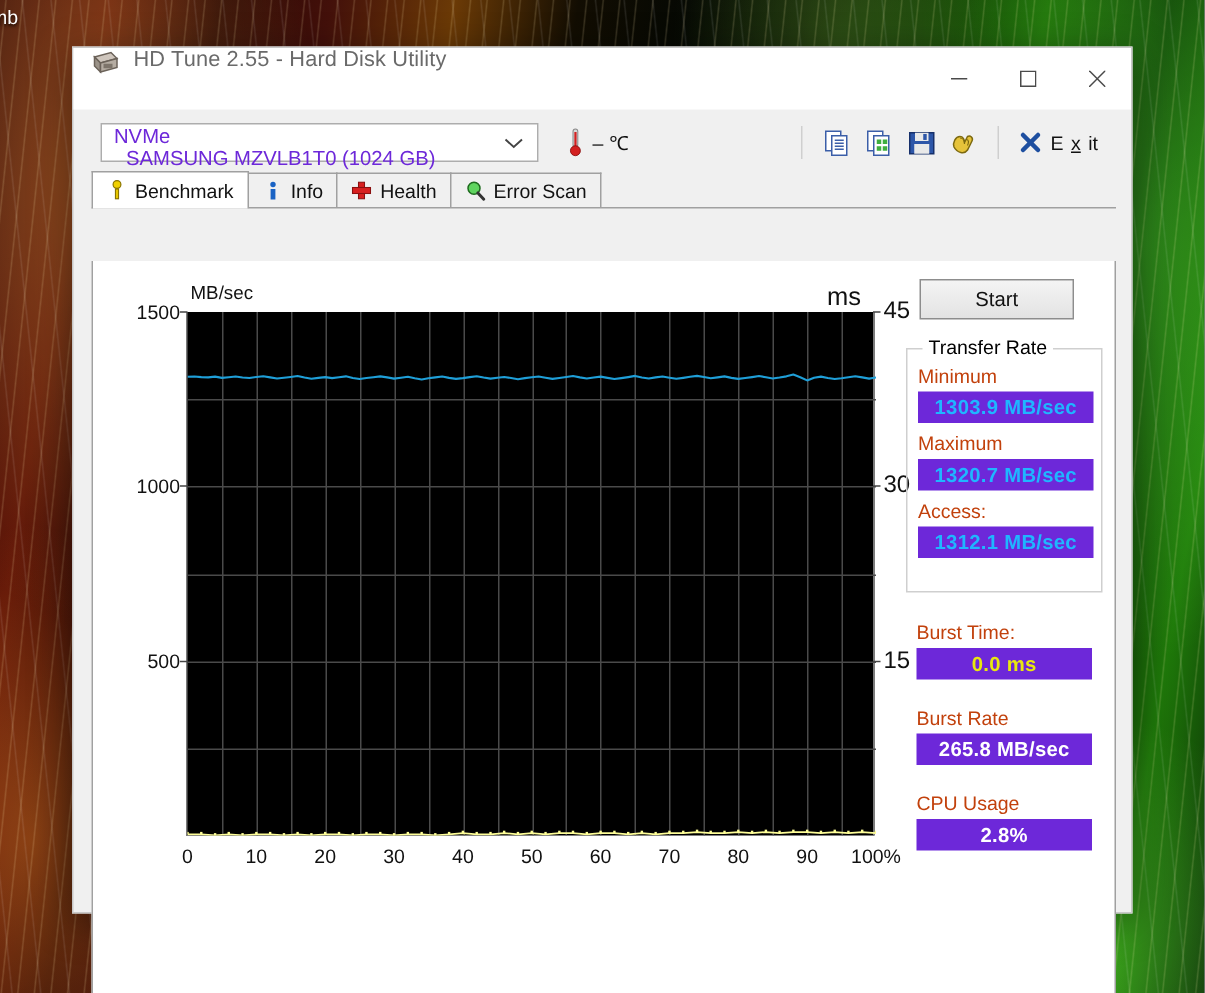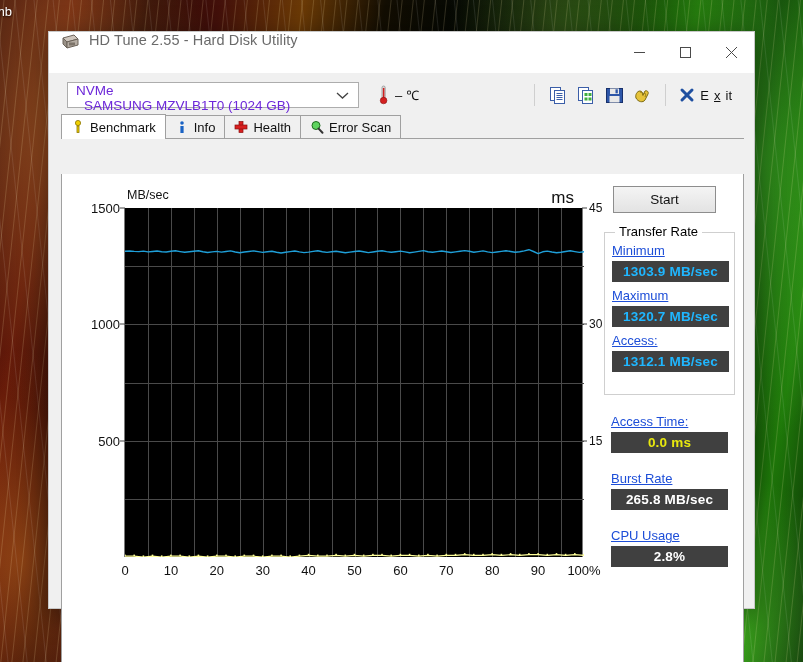--- a/index.html
+++ b/index.html
@@ -196,21 +196,21 @@
   }
   .ylab { top: 2px; left: 40px; }
   .mslab { top: 2px; right: 18px; font-size: 17px; }
   .ytick {
     position: absolute; right: 100%; margin-right: 5px;
     font-size: 13px; color: #111; white-space: nowrap;
     transform: translateY(-50%);
   }
   .ytick-r {
     position: absolute; left: 100%; margin-left: 7px;
-    font-size: 12px; color: #111; white-space: nowrap;
+    font-size: 16px; color: #111; white-space: nowrap;
     transform: translateY(-50%);
   }
   .tickmark-l, .tickmark-r {
     position: absolute; width: 5px; height: 1px; background: #444;
     transform: translateY(-50%);
   }
   .tickmark-l { right: 100%; }
   .tickmark-r { left: 100%; }
   .xtick {
     position: absolute; top: 100%; margin-top: 6px;
@@ -234,23 +234,23 @@
   .group {
     position: absolute; left: 2px; top: 46px;
     width: 131px; height: 163px;
     border: 1px solid #cfcfcf;
   }
   .group-title {
     position: absolute; left: 10px; top: -9px;
     background: #fff; padding: 0 4px;
     font-size: 13px; color: #000000;
   }
-  .stat-label { font-size: 13px; color: #1d4ed8; text-decoration: underline; }
+  .stat-label { font-size: 13px; color: #c2410c; }
   .lcd {
-    height: 21px; background: #404040;
+    height: 21px; background: #6d28d9;
     display: flex; align-items: center; justify-content: center;
     font-size: 13.5px; font-weight: bold;
     letter-spacing: .2px;
   }
   .lcd-cyan { color: #1fb6ff; }
   .lcd-yellow { color: #e8e80e; }
   .lcd-white { color: #ffffff; }
   .grp-row { position: absolute; left: 7px; width: 117px; }
   .side-blk { position: absolute; left: 9px; width: 117px; }
 </style>
@@ -556,21 +556,21 @@
             <div class="lcd lcd-cyan" style="margin-top:3px">1320.7 MB/sec</div>
           </div>
 
           <div class="grp-row" style="top:100px">
             <div class="stat-label">Access:</div>
             <div class="lcd lcd-cyan" style="margin-top:3px">1312.1 MB/sec</div>
           </div>
         </div>
 
         <div class="side-blk" style="top:228px">
-          <div class="stat-label">Access Time:</div>
+          <div class="stat-label">Burst Time:</div>
           <div class="lcd lcd-yellow" style="margin-top:3px">0.0 ms</div>
         </div>
 
         <div class="side-blk" style="top:285px">
           <div class="stat-label">Burst Rate</div>
           <div class="lcd lcd-white" style="margin-top:3px">265.8 MB/sec</div>
         </div>
 
         <div class="side-blk" style="top:342px">
           <div class="stat-label">CPU Usage</div>

